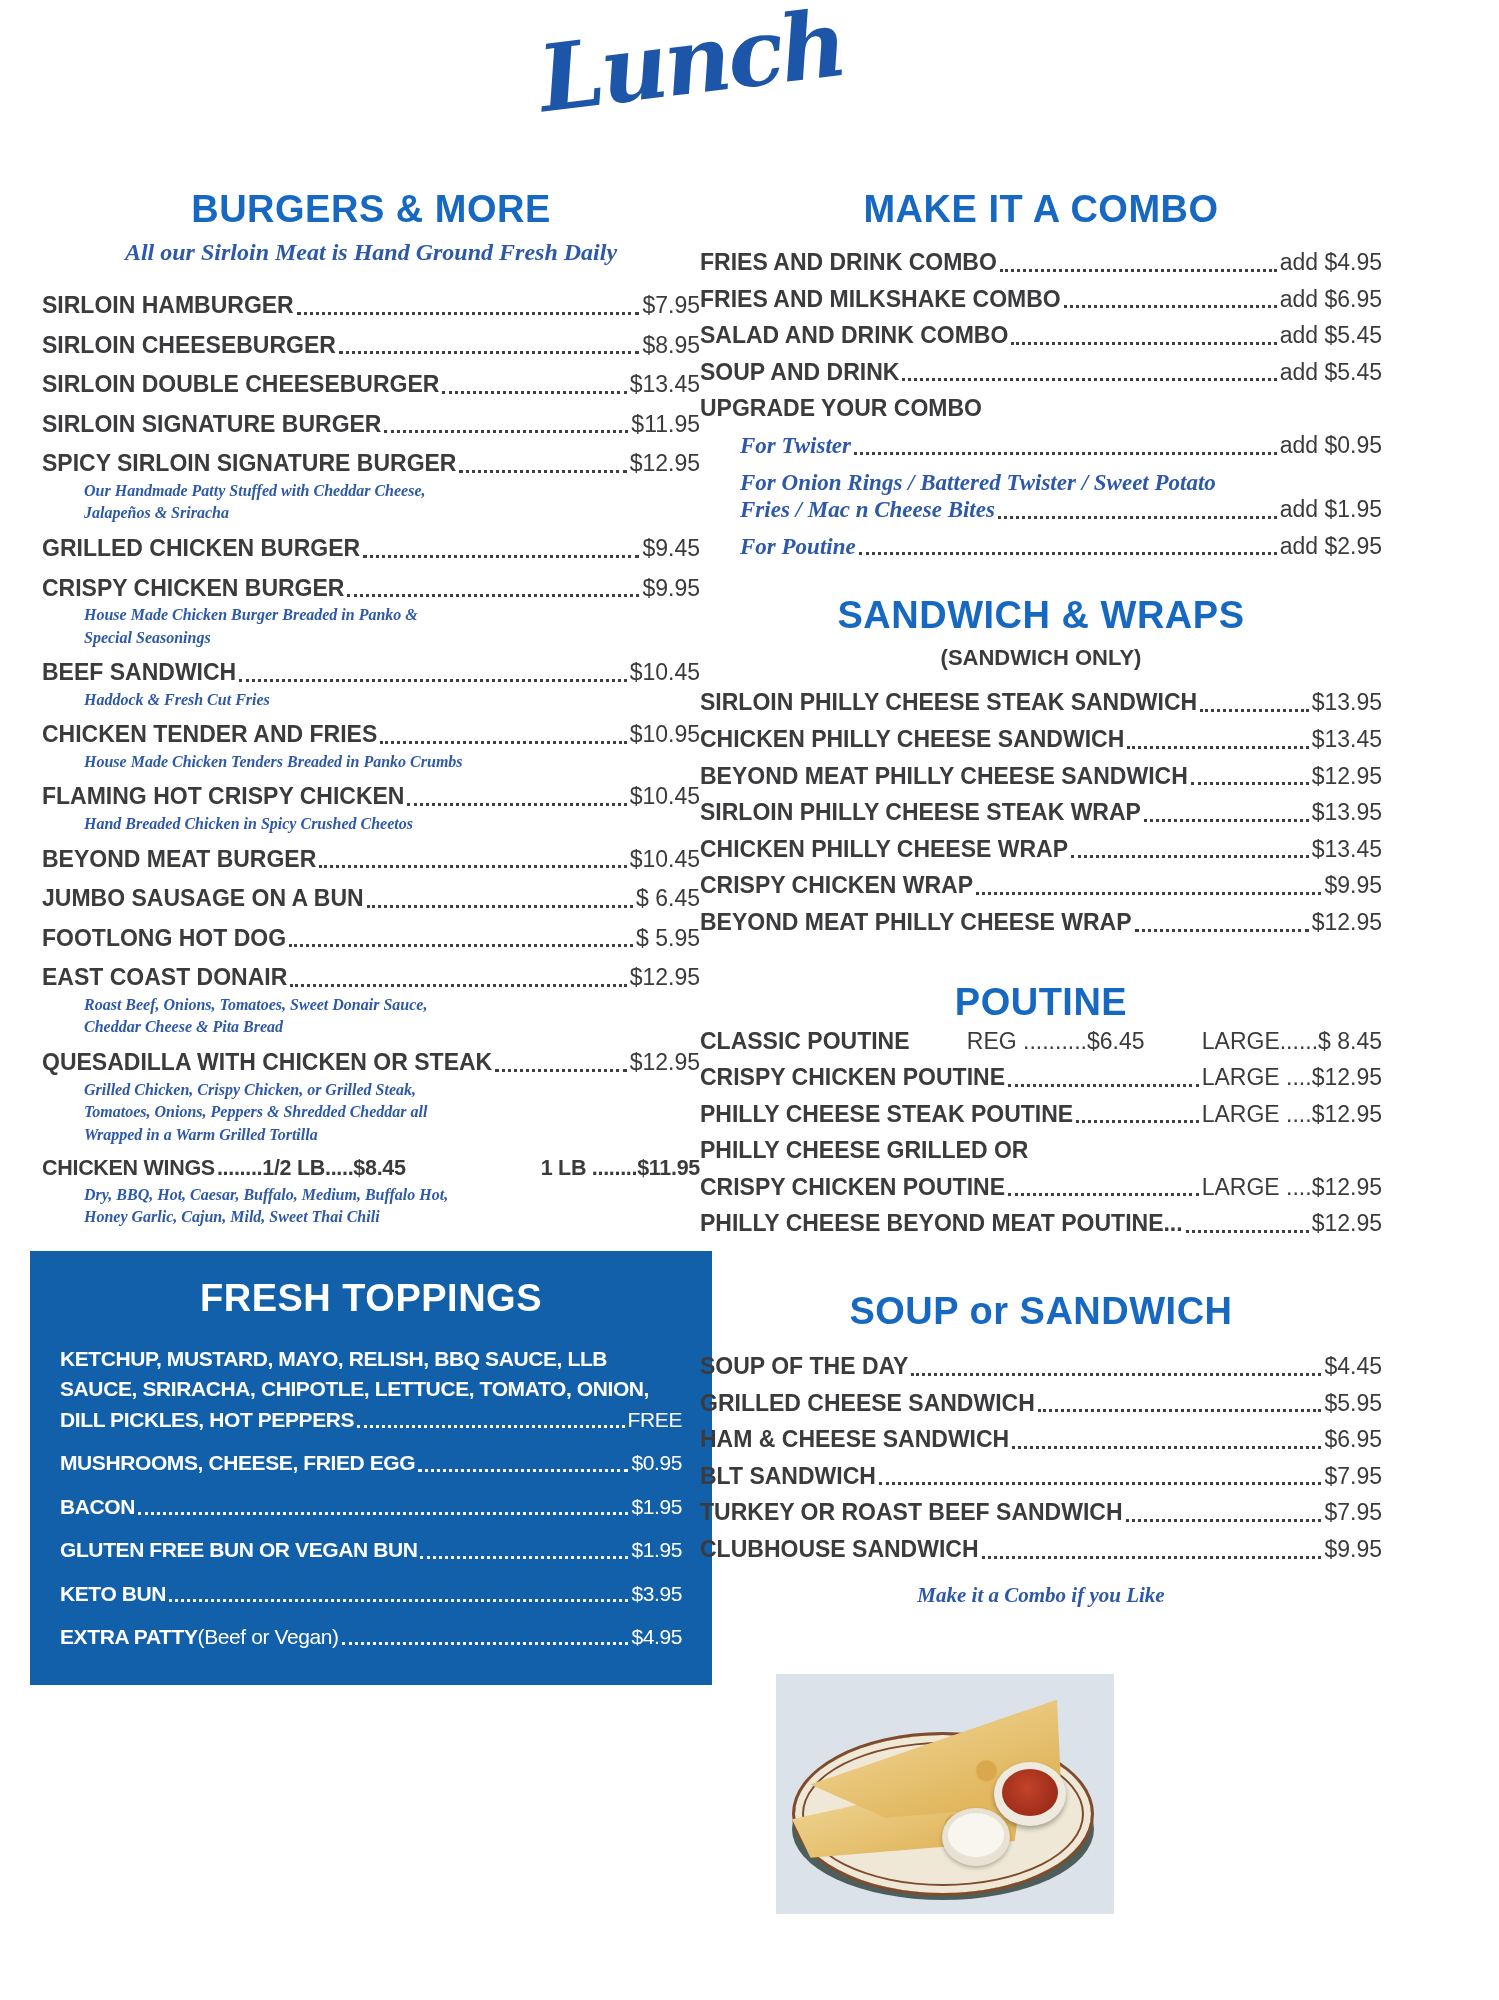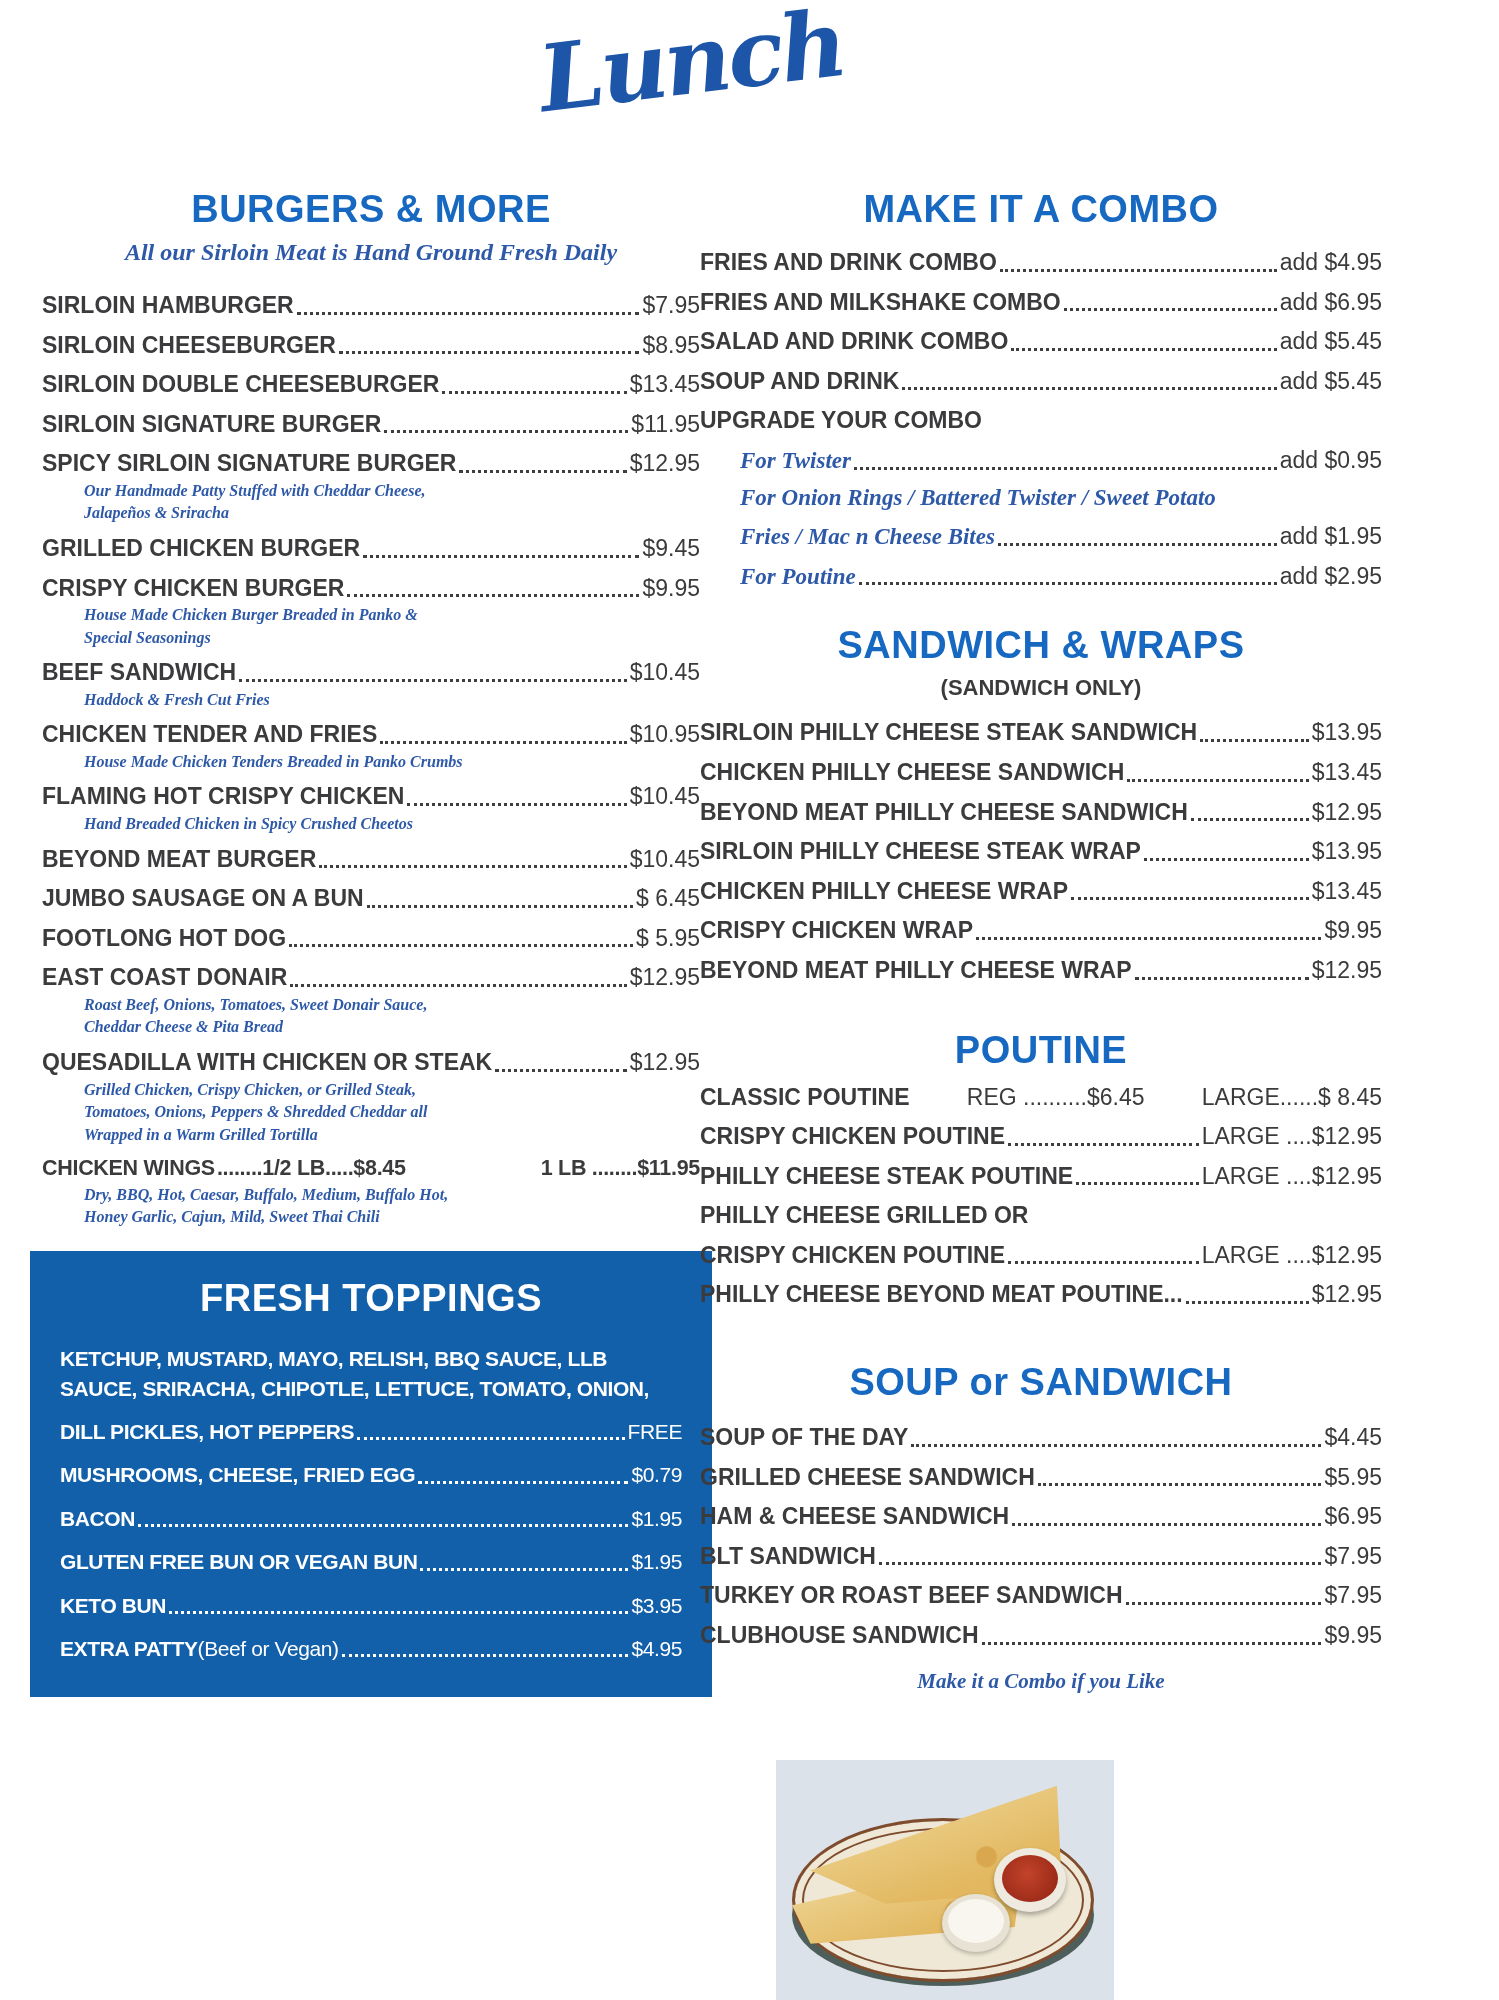--- a/index.html
+++ b/index.html
@@ -19,21 +19,21 @@
   .col-left{width:658px;}
   .col-right{width:682px;}
   .sec-h{font-size:38px;font-weight:700;color:#1668c1;text-align:center;margin:24px 0 8px;letter-spacing:.5px;}
   .tagline{font-family:"Liberation Serif",serif;font-style:italic;font-weight:700;font-size:24px;
     color:#2d59a8;text-align:center;margin:0 0 26px;}
   .subhead{font-size:22px;font-weight:700;color:#3b3b3d;text-align:center;margin:2px 0 18px;}
   
   .items{font-size:23px;line-height:1.2;}
   .item{margin-bottom:12px;}
   .col-right .item{margin-bottom:9px;}
-  .row{display:flex;align-items:flex-end;margin-top:12px;}
+  .row{display:flex;align-items:flex-end;}
   .pre{font-weight:700;}
   .nm{font-weight:700;white-space:nowrap;}
   .nm2{font-weight:400;white-space:nowrap;}
   .mid{font-weight:400;white-space:nowrap;padding:0 2px;}
   .pr{font-weight:400;white-space:nowrap;}
   .dots{flex:1 1 0;min-width:14px;border-bottom:3.2px dotted #3f3f41;margin:0 3px 5px;}
   .sp{flex:1 1 0;min-width:8px;}
   .desc{font-family:"Liberation Serif",serif;font-style:italic;font-weight:700;font-size:16px;
     line-height:1.22;color:#2d59a8;margin:3px 0 0 42px;}
   
@@ -222,21 +222,21 @@
             <div class="row">
               <span class="nm">DILL PICKLES, HOT PEPPERS</span>
               <span class="dots"></span>
               <span class="pr">FREE</span>
             </div>
           </div>
           <div class="item">
             <div class="row">
               <span class="nm">MUSHROOMS, CHEESE, FRIED EGG</span>
               <span class="dots"></span>
-              <span class="pr">$0.79</span>
+              <span class="pr">$0.95</span>
             </div>
           </div>
           <div class="item">
             <div class="row">
               <span class="nm">BACON</span>
               <span class="dots"></span>
               <span class="pr">$1.95</span>
             </div>
           </div>
           <div class="item">

